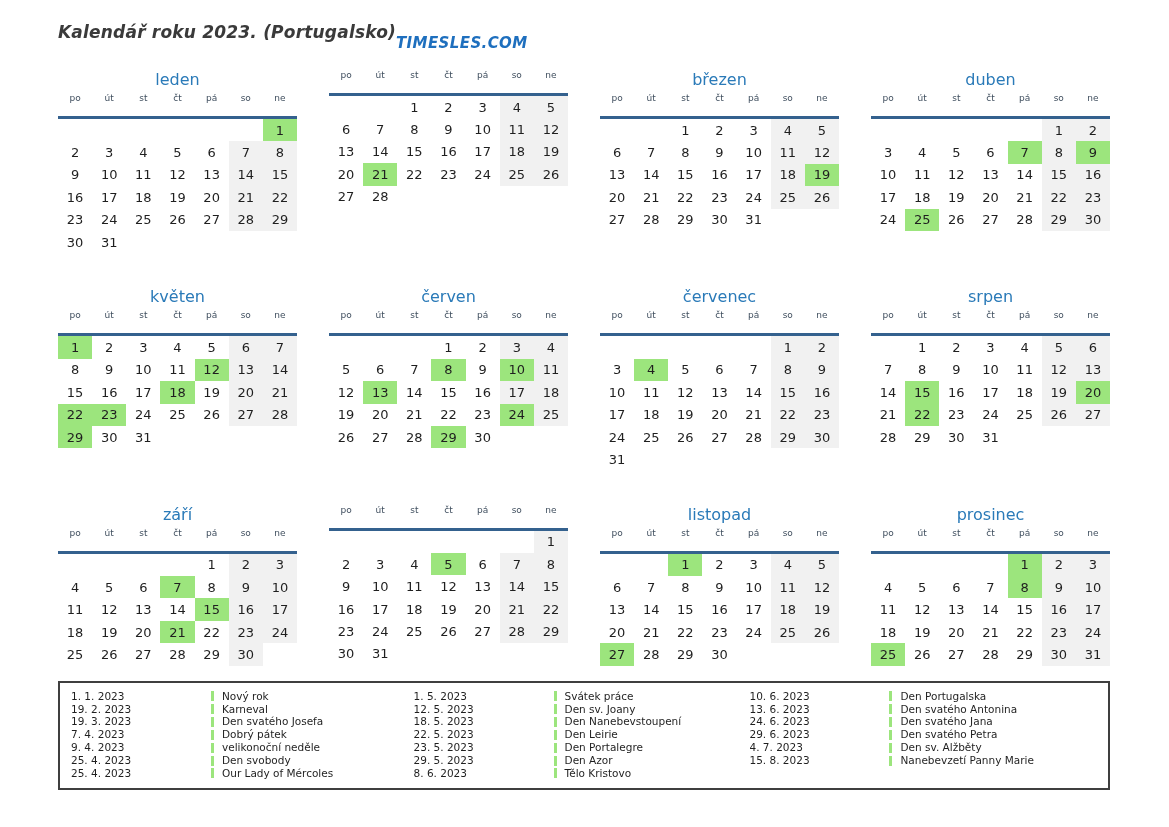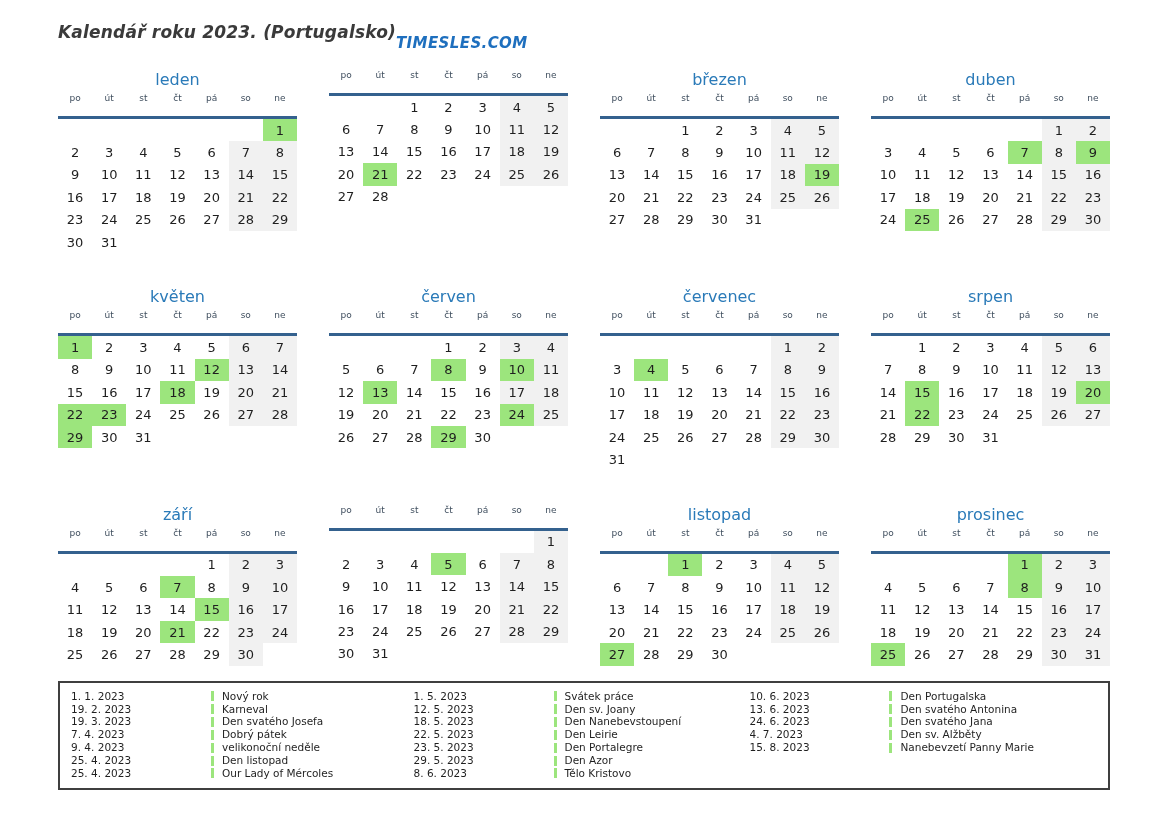--- a/index.html
+++ b/index.html
@@ -669,21 +669,21 @@
           <div class="lname">Dobrý pátek</div>
         </div>
         <div class="litem">
           <div class="ldate">9. 4. 2023</div>
           <div class="lbar"></div>
           <div class="lname">velikonoční neděle</div>
         </div>
         <div class="litem">
           <div class="ldate">25. 4. 2023</div>
           <div class="lbar"></div>
-          <div class="lname">Den listopad</div>
+          <div class="lname">Den svobody</div>
         </div>
         <div class="litem">
           <div class="ldate">25. 4. 2023</div>
           <div class="lbar"></div>
           <div class="lname">Our Lady of Mércoles</div>
         </div>
       </div>
       <div class="lcol">
         <div class="litem">
           <div class="ldate">1. 5. 2023</div>
@@ -729,20 +729,25 @@
         </div>
         <div class="litem">
           <div class="ldate">13. 6. 2023</div>
           <div class="lbar"></div>
           <div class="lname">Den svatého Antonina</div>
         </div>
         <div class="litem">
           <div class="ldate">24. 6. 2023</div>
           <div class="lbar"></div>
           <div class="lname">Den svatého Jana</div>
+        </div>
+        <div class="litem">
+          <div class="ldate">29. 6. 2023</div>
+          <div class="lbar"></div>
+          <div class="lname">Den svatého Petra</div>
         </div>
         <div class="litem">
           <div class="ldate">4. 7. 2023</div>
           <div class="lbar"></div>
           <div class="lname">Den sv. Alžběty</div>
         </div>
         <div class="litem">
           <div class="ldate">15. 8. 2023</div>
           <div class="lbar"></div>
           <div class="lname">Nanebevzetí Panny Marie</div>

